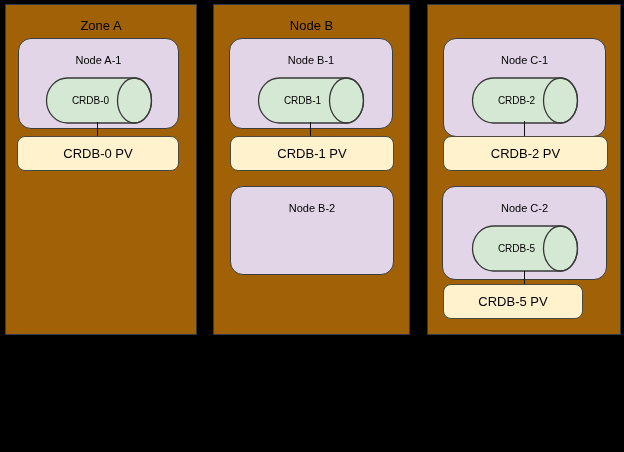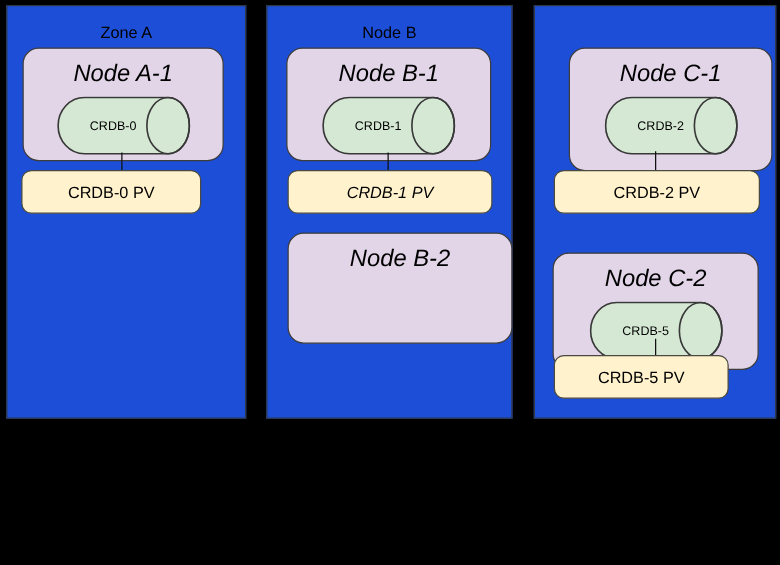--- a/index.html
+++ b/index.html
@@ -11,21 +11,21 @@
     width: 624px;
     height: 452px;
     background: #000;
     overflow: hidden;
   }
 
   .zone {
     position: absolute;
     top: 4px;
     height: 331px;
-    background: #1d4ed8;
+    background: #a16207;
     border: 1px solid #2e3a46;
   }
   .zone-label {
     position: absolute;
     top: 13px;
     left: 0;
     right: 0;
     text-align: center;
     font-size: 13px;
     line-height: 16px;
@@ -36,23 +36,22 @@
     background: #e1d5e7;
     border: 1px solid #3d3d3d;
     border-radius: 13px;
   }
   .node-label {
     position: absolute;
     top: 13px;
     left: 0;
     right: 0;
     text-align: center;
-    font-size: 19px;
+    font-size: 11px;
     line-height: 16px;
-    font-style: italic;
   }
 
   .cyl {
     position: absolute;
     top: 38px;
     left: 50%;
     transform: translateX(-50%);
   }
   .cyl-shape {
     fill: #d5e8d4;
@@ -100,66 +99,66 @@
       <div class="node-label">Node A-1</div>
       <svg class="cyl" width="107" height="47" viewBox="0 0 107 47">
         <path class="cyl-shape" d="M 22 1 H 89 A 17 22.5 0 0 1 89 46 H 22 A 21 22.5 0 0 1 22 1 Z"></path>
         <ellipse class="cyl-cap" cx="89" cy="23.5" rx="17" ry="22.5"></ellipse>
         <text class="cyl-text" x="45" y="27" text-anchor="middle">CRDB-0</text>
       </svg>
     </div>
 
     <div class="connector" style="left:91px; top:117px; height:14px;"></div>
 
-    <div class="pv" style="left:11px; top:131px; width:144px;">
+    <div class="pv" style="left:11px; top:131px; width:162px;">
       <span>CRDB-0 PV</span>
     </div>
   </div>
 
   <div class="zone" style="left:213px; width:197px;">
     <div class="zone-label">Node B</div>
 
     <div class="node" style="left:15px; top:33px; width:164px; height:91px;">
       <div class="node-label">Node B-1</div>
       <svg class="cyl" width="107" height="47" viewBox="0 0 107 47">
         <path class="cyl-shape" d="M 22 1 H 89 A 17 22.5 0 0 1 89 46 H 22 A 21 22.5 0 0 1 22 1 Z"></path>
         <ellipse class="cyl-cap" cx="89" cy="23.5" rx="17" ry="22.5"></ellipse>
         <text class="cyl-text" x="45" y="27" text-anchor="middle">CRDB-1</text>
       </svg>
     </div>
 
     <div class="connector" style="left:96px; top:117px; height:14px;"></div>
 
-    <div class="pv" style="left:16px; top:131px; width:164px;font-style:italic;">
+    <div class="pv" style="left:16px; top:131px; width:164px;">
       <span>CRDB-1 PV</span>
     </div>
 
-    <div class="node" style="left:16px; top:181px; width:180px; height:89px;">
+    <div class="node" style="left:16px; top:181px; width:164px; height:89px;">
       <div class="node-label">Node B-2</div>
     </div>
   </div>
 
   <div class="zone" style="left:427px; width:194px;">
 
-    <div class="node" style="left:15px; top:33px; width:163px; height:99px;margin-left:12px;">
+    <div class="node" style="left:15px; top:33px; width:163px; height:99px;">
       <div class="node-label">Node C-1</div>
       <svg class="cyl" width="107" height="47" viewBox="0 0 107 47">
         <path class="cyl-shape" d="M 22 1 H 89 A 17 22.5 0 0 1 89 46 H 22 A 21 22.5 0 0 1 22 1 Z"></path>
         <ellipse class="cyl-cap" cx="89" cy="23.5" rx="17" ry="22.5"></ellipse>
         <text class="cyl-text" x="45" y="27" text-anchor="middle">CRDB-2</text>
       </svg>
     </div>
 
     <div class="connector" style="left:96px; top:116px; height:15px;"></div>
 
     <div class="pv" style="left:15px; top:131px; width:165px;">
       <span>CRDB-2 PV</span>
     </div>
 
-    <div class="node" style="left:14px; top:197px; width:165px; height:94px;">
+    <div class="node" style="left:14px; top:181px; width:165px; height:94px;">
       <div class="node-label">Node C-2</div>
       <svg class="cyl" width="107" height="47" viewBox="0 0 107 47">
         <path class="cyl-shape" d="M 22 1 H 89 A 17 22.5 0 0 1 89 46 H 22 A 21 22.5 0 0 1 22 1 Z"></path>
         <ellipse class="cyl-cap" cx="89" cy="23.5" rx="17" ry="22.5"></ellipse>
         <text class="cyl-text" x="45" y="27" text-anchor="middle">CRDB-5</text>
       </svg>
     </div>
 
     <div class="connector" style="left:96px; top:266px; height:13px;"></div>
 

